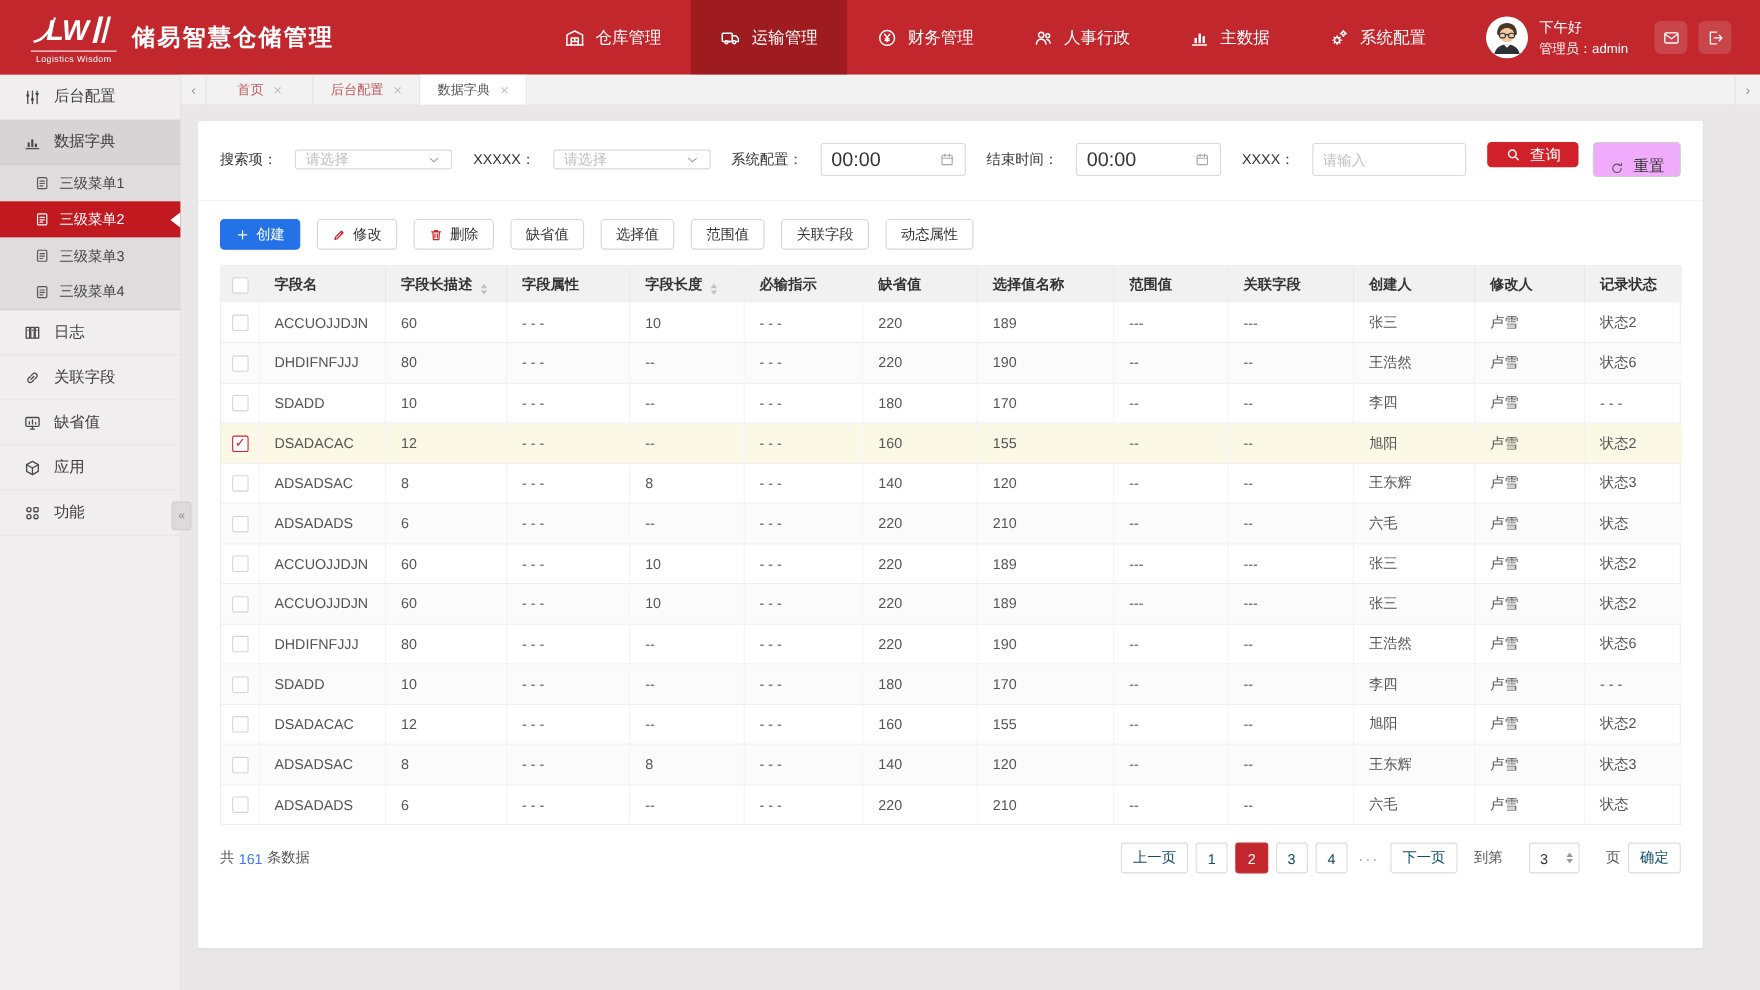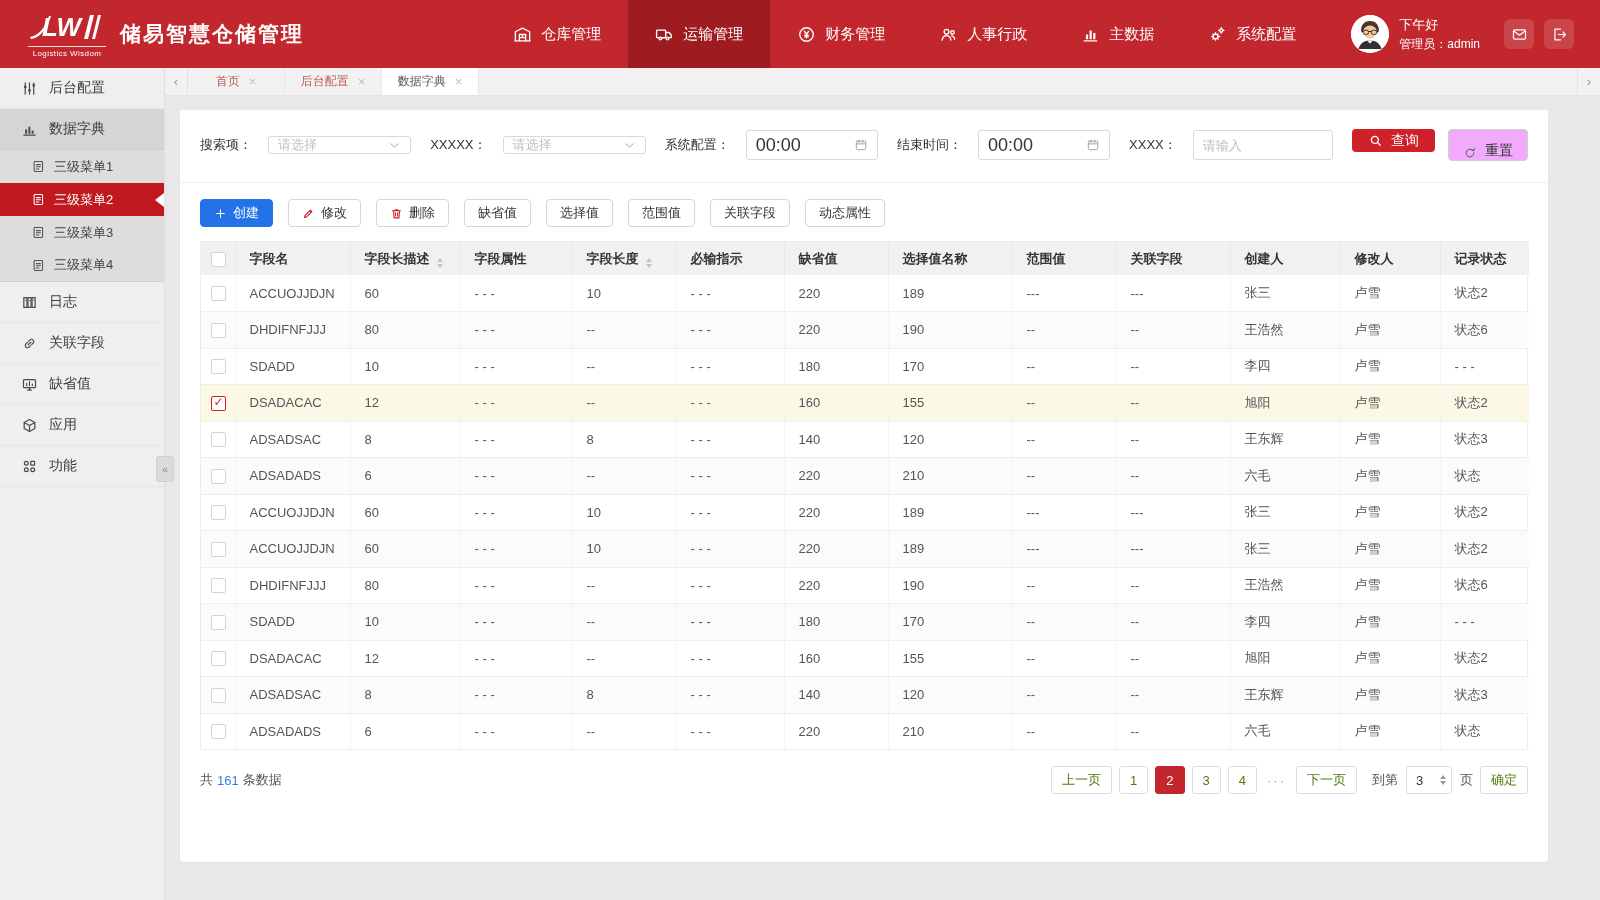--- a/index.html
+++ b/index.html
@@ -106,24 +106,24 @@
   .sort{display:inline-flex;flex-direction:column;gap:2px;margin-left:7px;vertical-align:1px}
   .sort i{width:0;height:0;border-left:3.8px solid transparent;border-right:3.8px solid transparent;display:block}
   .sort .up{border-bottom:4.2px solid #C2C2C2}
   .sort .dn{border-top:4.2px solid #C2C2C2}
 
   
   .pfooter{display:flex;align-items:center;justify-content:space-between;padding:16px 20px;font-size:13px;color:#555}
   .total{display:flex;align-items:center;gap:4px}
   .total .cnt{color:#3B7BE8;cursor:pointer}
   .pager{display:flex;align-items:center;gap:7px}
-  .pbtn{min-width:29px;height:28px;padding:0 10px;border:1px solid #DCDCDC;background:#fff;border-radius:3px;color:#4d7c0f;font-size:13px;display:flex;align-items:center;justify-content:center;cursor:pointer}
+  .pbtn{min-width:29px;height:28px;padding:0 10px;border:1px solid #DCDCDC;background:#fff;border-radius:3px;color:#0c4a6e;font-size:13px;display:flex;align-items:center;justify-content:center;cursor:pointer}
   .pbtn.active{background:#C1272D;border-color:#C1272D;color:#fff}
   .pellipsis{color:#999;letter-spacing:2px;padding:0 3px}
-  .jump{display:flex;align-items:center;gap:8px;margin-left:8px;color:#555}
+  .jump{display:flex;align-items:center;gap:24px;margin-left:8px;color:#555}
   .jumpbox{width:46px;height:28px;border:1px solid #DCDCDC;border-radius:3px;display:flex;align-items:center;padding:0 16px 0 9px;position:relative;background:#fff}
   .jumpbox input{width:100%;border:none;outline:none;font:inherit;font-size:13px;color:#333;background:transparent}
   .spin{position:absolute;right:5px;top:0;height:100%;display:flex;flex-direction:column;justify-content:center;gap:2.5px;cursor:pointer}
   .spin i{width:0;height:0;border-left:3.5px solid transparent;border-right:3.5px solid transparent;display:block}
   .spin .up{border-bottom:4px solid #999}
   .spin .dn{border-top:4px solid #999}
 </style>
 </head>
 <body>
 

